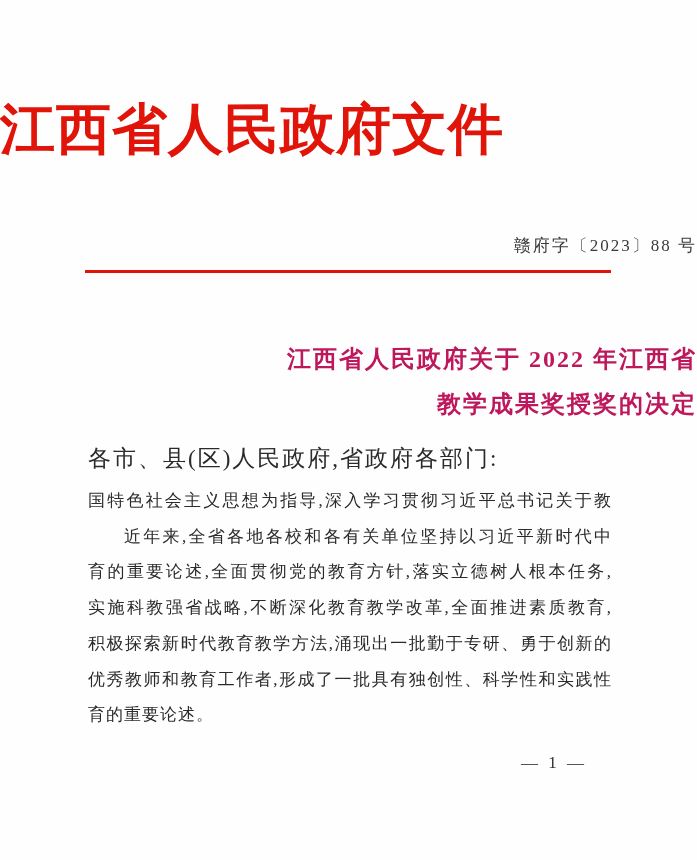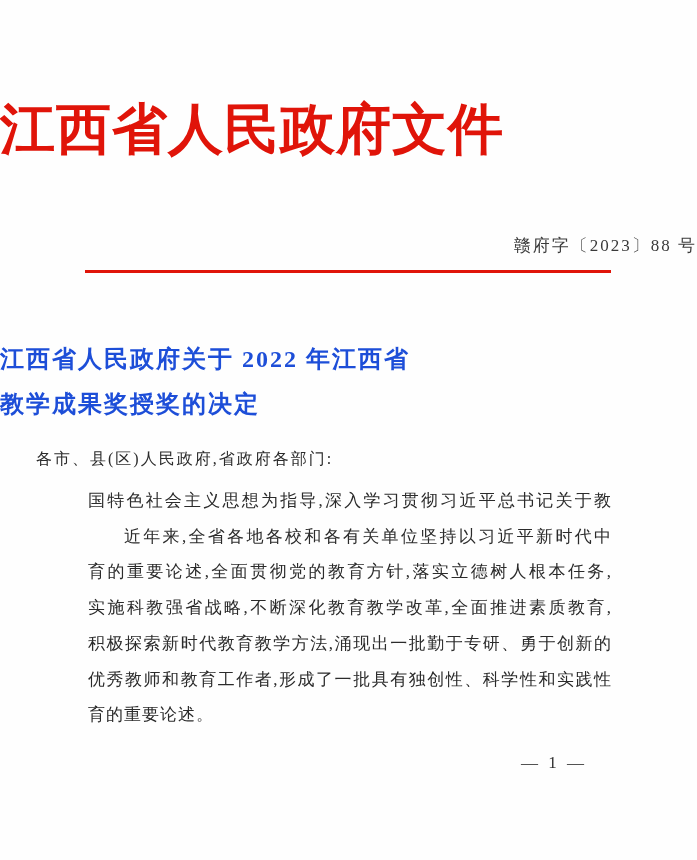--- a/index.html
+++ b/index.html
@@ -39,29 +39,29 @@
     margin-left: 85px;
     width: 526px;
     height: 3px;
     background: var(--accent-red, #e01409);
   }
   .doc-title {
     margin: 64px 0 0 0;
     font-size: 24px;
     line-height: 45px;
     font-weight: bold;
-    text-align: left;
+    text-align: right;
     letter-spacing: 2px;
-    color: #1d4ed8;
+    color: #be185d;
   }
   .salutation {
     margin-top: 18px;
-    margin-left: 36px;
+    margin-left: 88px;
     width: 524px;
-    font-size: 16px;
+    font-size: 23px;
     line-height: 28px;
     letter-spacing: 2px;
     white-space: nowrap;
   }
   .paragraph {
     margin-top: 10px;
     margin-left: 88px;
     width: 524px;
   }
   .para-line {

